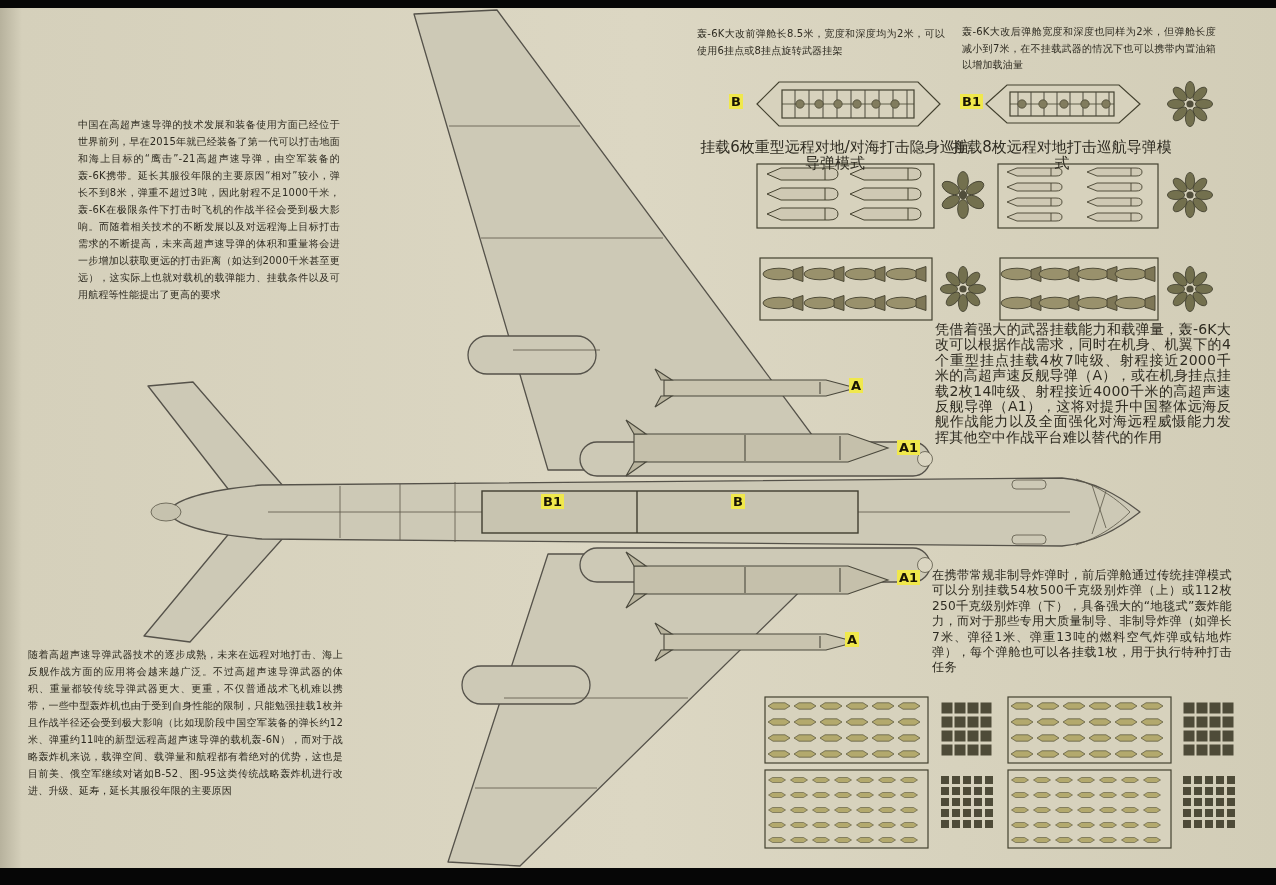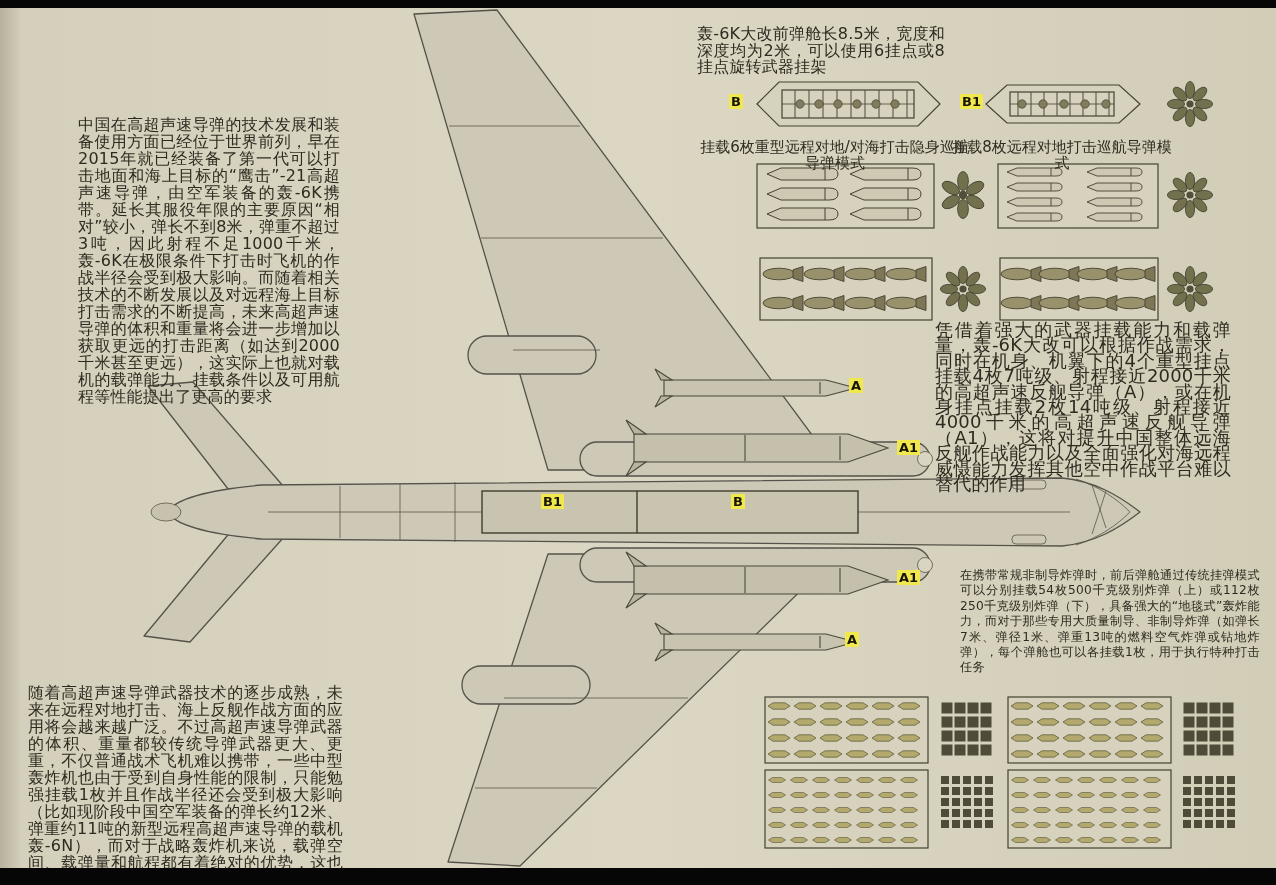--- a/index.html
+++ b/index.html
@@ -11,21 +11,21 @@
   }
   .bar { position: absolute; left: 0; width: 100%; background: #060606; }
   .bar-top { top: 0; height: 8px; }
   .bar-bottom { bottom: 0; height: 17px; }
   .paper {
     position: absolute; left: 0; top: 8px; width: 1276px; height: 860px;
     background: linear-gradient(90deg, #b7b29d 0px, #d5d0bb 22px, #dcd7c3 50%, #d2cdb7 100%);
   }
   .paper svg { position: absolute; left: 0; top: 0; }
   .txt {
-    position: absolute; color: #2e2b21; font-size: 16px;
+    position: absolute; color: #2e2b21; font-size: 10px;
     line-height: 17px; text-align: justify; letter-spacing: 0.2px;
   }
   .cap {
     position: absolute; color: #2e2b21; font-size: 15px;
     font-weight: 500; text-align: center; line-height: 16px;
   }
   .tag {
     position: absolute; background: #f0e84c; color: #191504;
     font-size: 13px; font-weight: bold; line-height: 15px; padding: 0 2px;
   }
@@ -460,26 +460,27 @@
           <use href="#sq8" xlink:href="#sq8" x="1231" y="805"></use>
           <use href="#sq8" xlink:href="#sq8" x="1187" y="816"></use>
           <use href="#sq8" xlink:href="#sq8" x="1198" y="816"></use>
           <use href="#sq8" xlink:href="#sq8" x="1209" y="816"></use>
           <use href="#sq8" xlink:href="#sq8" x="1220" y="816"></use>
           <use href="#sq8" xlink:href="#sq8" x="1231" y="816"></use>
         </g>
     </svg>
 
     <div class="txt" style="left:78px;top:108px;width:262px">中国在高超声速导弹的技术发展和装备使用方面已经位于世界前列，早在2015年就已经装备了第一代可以打击地面和海上目标的“鹰击”-21高超声速导弹，由空军装备的轰-6K携带。延长其服役年限的主要原因“相对”较小，弹长不到8米，弹重不超过3吨，因此射程不足1000千米，轰-6K在极限条件下打击时飞机的作战半径会受到极大影响。而随着相关技术的不断发展以及对远程海上目标打击需求的不断提高，未来高超声速导弹的体积和重量将会进一步增加以获取更远的打击距离（如达到2000千米甚至更远），这实际上也就对载机的载弹能力、挂载条件以及可用航程等性能提出了更高的要求</div>
-    <div class="txt" style="left:28px;top:676px;width:315px">随着高超声速导弹武器技术的逐步成熟，未来在远程对地打击、海上反舰作战方面的应用将会越来越广泛。不过高超声速导弹武器的体积、重量都较传统导弹武器更大、更重，不仅普通战术飞机难以携带，一些中型轰炸机也由于受到自身性能的限制，只能勉强挂载1枚并且作战半径还会受到极大影响（比如现阶段中国空军装备的弹长约12米、弹重约11吨的新型远程高超声速导弹的载机轰-6N），而对于战略轰炸机来说，载弹空间、载弹量和航程都有着绝对的优势，这也是目前美、俄空军继续对诸如B-52、图-95这类传统战略轰炸机进行改进、升级、延寿，延长其服役年限的主要原因</div>
+    <div class="txt" style="left:28px;top:638px;width:315px">随着高超声速导弹武器技术的逐步成熟，未来在远程对地打击、海上反舰作战方面的应用将会越来越广泛。不过高超声速导弹武器的体积、重量都较传统导弹武器更大、更重，不仅普通战术飞机难以携带，一些中型轰炸机也由于受到自身性能的限制，只能勉强挂载1枚并且作战半径还会受到极大影响（比如现阶段中国空军装备的弹长约12米、弹重约11吨的新型远程高超声速导弹的载机轰-6N），而对于战略轰炸机来说，载弹空间、载弹量和航程都有着绝对的优势，这也是目前美、俄空军继续对诸如B-52、图-95这类传统战略轰炸机进行改进、升级、延寿，延长其服役年限的主要原因</div>
     <div class="txt" style="left:697px;top:18px;width:248px;line-height:16.5px">轰-6K大改前弹舱长8.5米，宽度和深度均为2米，可以使用6挂点或8挂点旋转武器挂架</div>
+    <div class="txt" style="left:962px;top:16px;width:254px;line-height:16.5px">轰-6K大改后弹舱宽度和深度也同样为2米，但弹舱长度减小到7米，在不挂载武器的情况下也可以携带内置油箱以增加载油量</div>
     <div class="cap" style="left:699px;top:131px;width:272px">挂载6枚重型远程对地/对海打击隐身巡航导弹模式</div>
     <div class="cap" style="left:952px;top:131px;width:220px">挂载8枚远程对地打击巡航导弹模式</div>
-    <div class="txt" style="left:935px;top:314px;width:296px;line-height:15.4px;font-size:18px">凭借着强大的武器挂载能力和载弹量，轰-6K大改可以根据作战需求，同时在机身、机翼下的4个重型挂点挂载4枚7吨级、射程接近2000千米的高超声速反舰导弹（A），或在机身挂点挂载2枚14吨级、射程接近4000千米的高超声速反舰导弹（A1），这将对提升中国整体远海反舰作战能力以及全面强化对海远程威慑能力发挥其他空中作战平台难以替代的作用</div>
-    <div class="txt" style="left:960px;top:560px;width:300px;line-height:15.4px;font-size:12.2px">在携带常规非制导炸弹时，前后弹舱通过传统挂弹模式可以分别挂载54枚500千克级别炸弹（上）或112枚250千克级别炸弹（下），具备强大的“地毯式”轰炸能力，而对于那些专用大质量制导、非制导炸弹（如弹长7米、弹径1米、弹重13吨的燃料空气炸弹或钻地炸弹），每个弹舱也可以各挂载1枚，用于执行特种打击任务</div>
+    <div class="txt" style="left:935px;top:314px;width:296px;line-height:15.4px;font-size:14px">凭借着强大的武器挂载能力和载弹量，轰-6K大改可以根据作战需求，同时在机身、机翼下的4个重型挂点挂载4枚7吨级、射程接近2000千米的高超声速反舰导弹（A），或在机身挂点挂载2枚14吨级、射程接近4000千米的高超声速反舰导弹（A1），这将对提升中国整体远海反舰作战能力以及全面强化对海远程威慑能力发挥其他空中作战平台难以替代的作用</div>
+    <div class="txt" style="left:932px;top:560px;width:300px;line-height:15.4px;font-size:12.2px">在携带常规非制导炸弹时，前后弹舱通过传统挂弹模式可以分别挂载54枚500千克级别炸弹（上）或112枚250千克级别炸弹（下），具备强大的“地毯式”轰炸能力，而对于那些专用大质量制导、非制导炸弹（如弹长7米、弹径1米、弹重13吨的燃料空气炸弹或钻地炸弹），每个弹舱也可以各挂载1枚，用于执行特种打击任务</div>
 
     <span class="tag" style="left:729px;top:86px">B</span>
     <span class="tag" style="left:960px;top:86px">B1</span>
     <span class="tag" style="left:849px;top:370px">A</span>
     <span class="tag" style="left:897px;top:432px">A1</span>
     <span class="tag" style="left:541px;top:486px">B1</span>
     <span class="tag" style="left:731px;top:486px">B</span>
     <span class="tag" style="left:897px;top:562px">A1</span>
     <span class="tag" style="left:845px;top:624px">A</span>
   </div>

